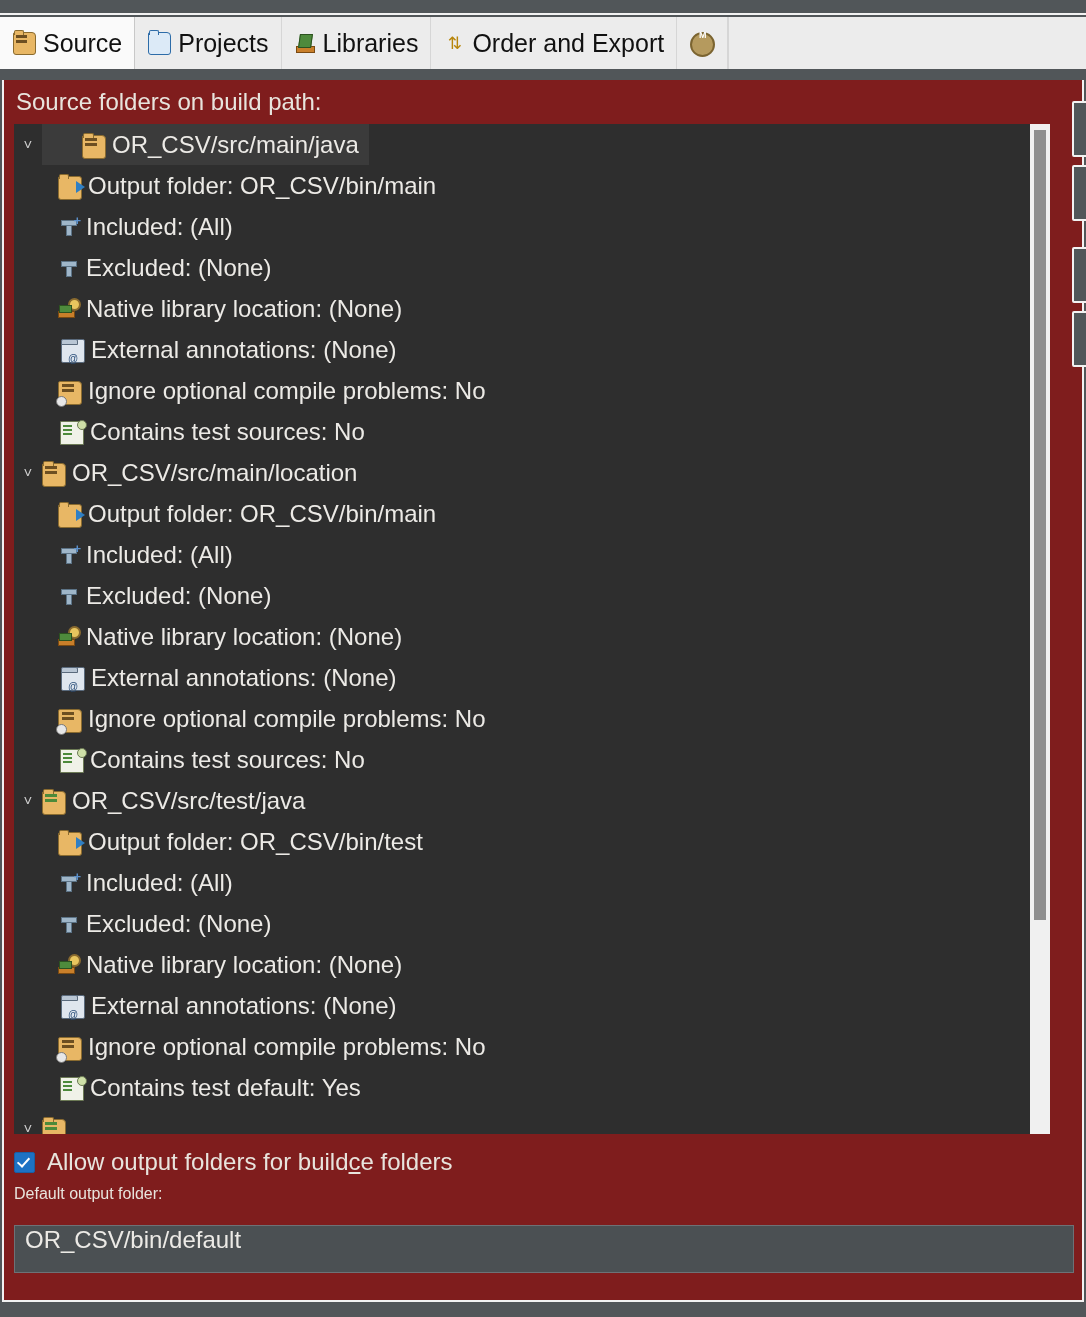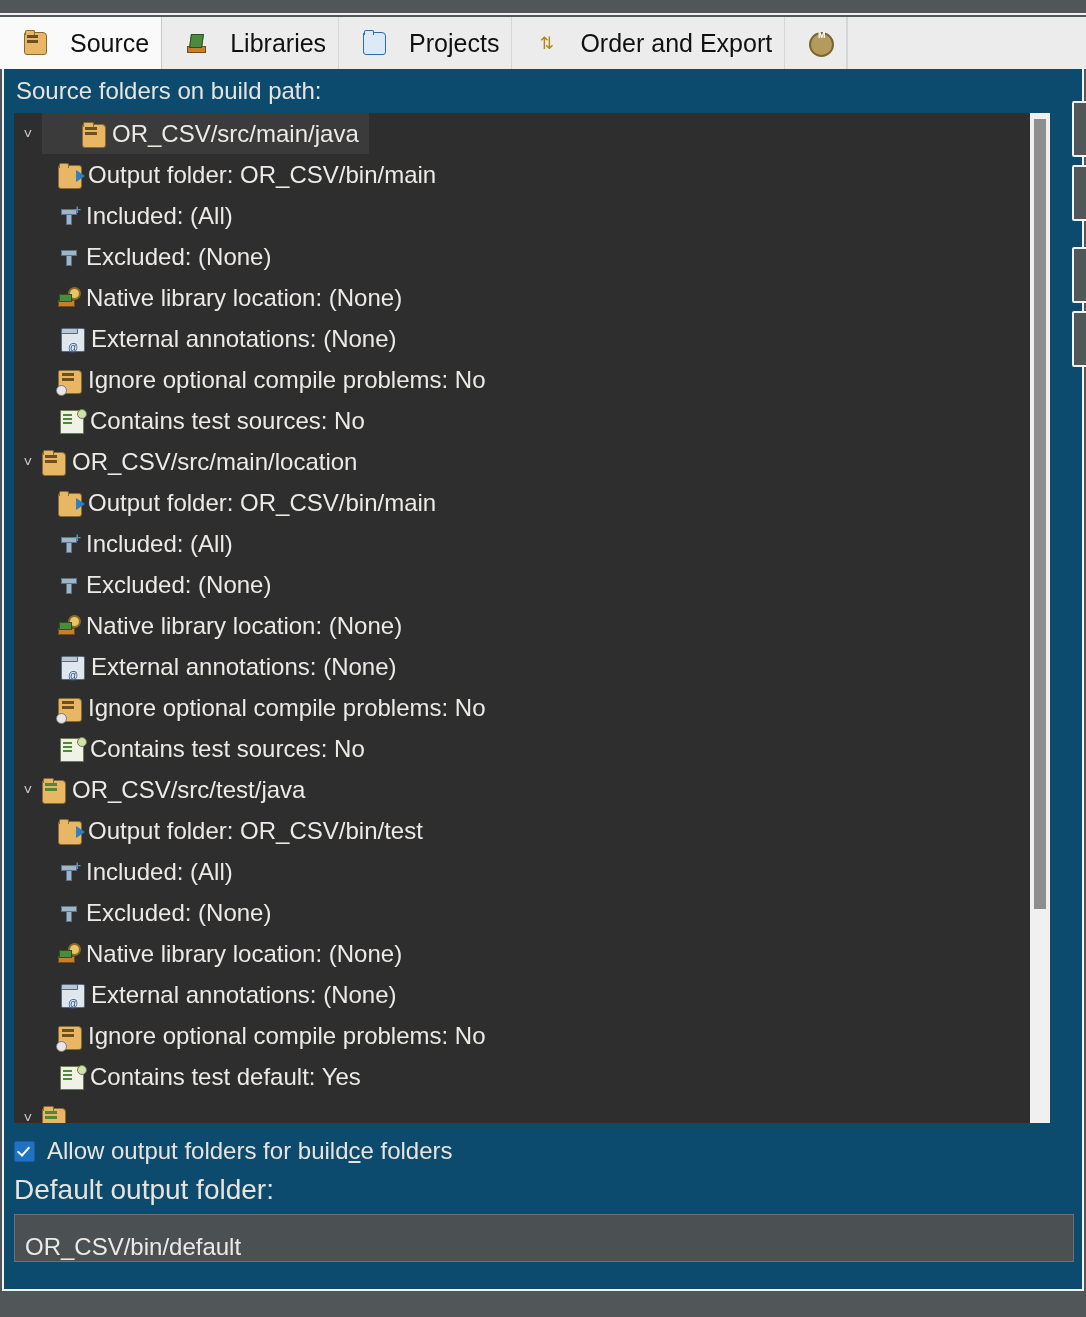--- a/index.html
+++ b/index.html
@@ -19,22 +19,22 @@
     box-sizing:border-box;
   }
 
   
   .tabbar{
     position:absolute;left:0;top:17px;width:1086px;height:52px;
     background:#ececec;
     display:flex;align-items:stretch;
   }
   .tab{
-    display:flex;align-items:center;gap:23px;
-    padding:0 12px 0 24px;
+    display:flex;align-items:center;gap:7px;
+    padding:0 12px 0 13px;
     font-size:25px;color:#111111;
     background:#ececec;
     border-right:1px solid #d6d6d6;
     white-space:nowrap;
     line-height:1;
   }
   .tab.active{
     background:#fafafa;
     border-right:1px solid #c8c8c8;
   }
@@ -78,22 +78,22 @@
     background:#b59a5e;border:2px solid #7b6430;border-radius:50%;
     width:16px;height:16px;margin-top:3px;
   }
   .ic-module:before{
     content:"M";position:absolute;left:0;right:0;top:-3px;
     font-size:9px;color:#ffffff;text-align:center;font-weight:bold;
   }
 
   
   .panel{
-    position:absolute;left:2px;top:69px;width:1082px;height:1222px;
-    background:#0c4a6e;
+    position:absolute;left:2px;top:80px;width:1082px;height:1222px;
+    background:#7f1d1d;
     border:2px solid #f2f2f2;
     border-top:none;
     box-sizing:border-box;
   }
 
   .panel-label{
     position:absolute;left:12px;top:8px;
     font-size:24px;color:#e8e4dd;white-space:nowrap;
   }
 
@@ -253,49 +253,49 @@
   .cbox:after{
     content:"";position:absolute;left:5px;top:2px;width:5px;height:10px;
     border:solid #ffffff;border-width:0 2px 2px 0;transform:rotate(42deg);
   }
   .cblabel{font-size:24px;color:#e8e4dd;white-space:nowrap;}
   .cblabel .mn{text-decoration:underline;}
 
   
   .dof-label{
     position:absolute;left:10px;top:1105px;
-    font-size:28px;color:#e8e4dd;white-space:nowrap;
+    font-size:16px;color:#e8e4dd;white-space:nowrap;
   }
   .dof-field{
     position:absolute;left:10px;top:1145px;width:1060px;height:48px;
     background:#4b5053;border:1px solid #6d7276;box-sizing:border-box;
-    display:flex;align-items:flex-end;padding-left:10px;
+    display:flex;align-items:flex-start;padding-left:10px;
   }
   .dof-field .val{font-size:24px;color:#eceae6;white-space:nowrap;}
 </style>
 </head>
 <body>
 
 <div class="top-strip"></div>
 
 <div class="tabbar">
 
   <div class="tab active">
     <span class="tico ic-srcfolder"></span>
     <span>Source</span>
   </div>
 
   <div class="tab">
+    <span class="tico ic-projfolder"></span>
+    <span>Projects</span>
+  </div>
+
+  <div class="tab">
     <span class="tico ic-books"></span>
     <span>Libraries</span>
-  </div>
-
-  <div class="tab">
-    <span class="tico ic-projfolder"></span>
-    <span>Projects</span>
   </div>
 
   <div class="tab">
     <span class="tico ic-arrows">⇅</span>
     <span>Order and Export</span>
   </div>
 
   <div class="tab">
     <span class="tico ic-module"></span>
   </div>

